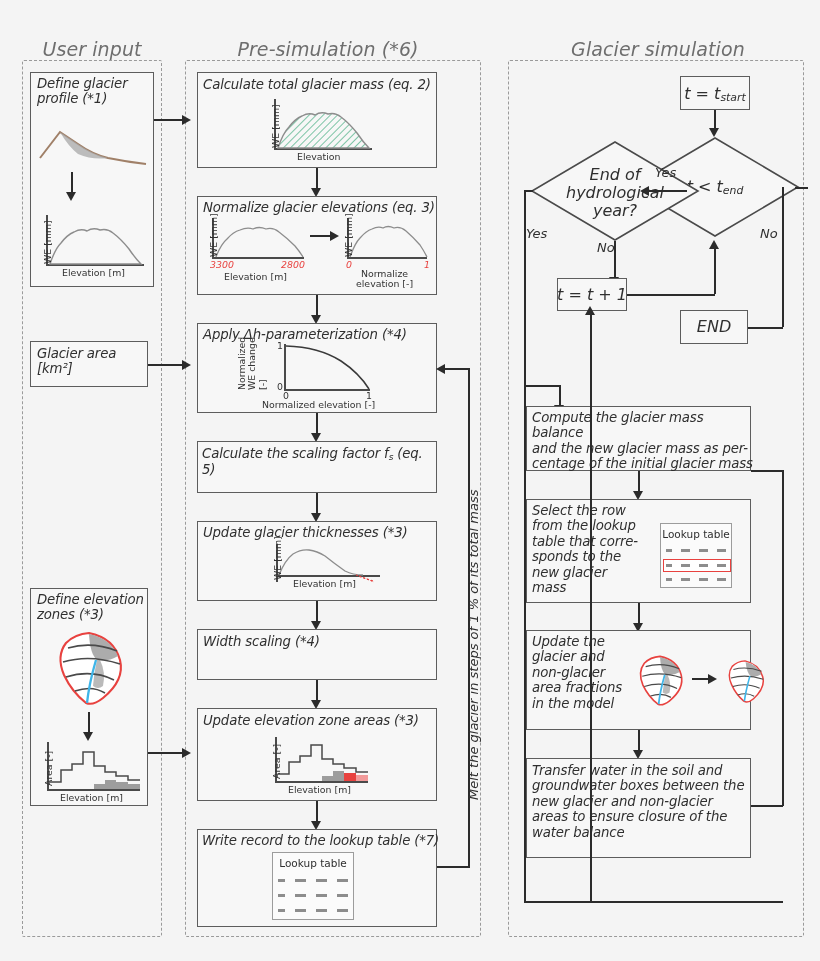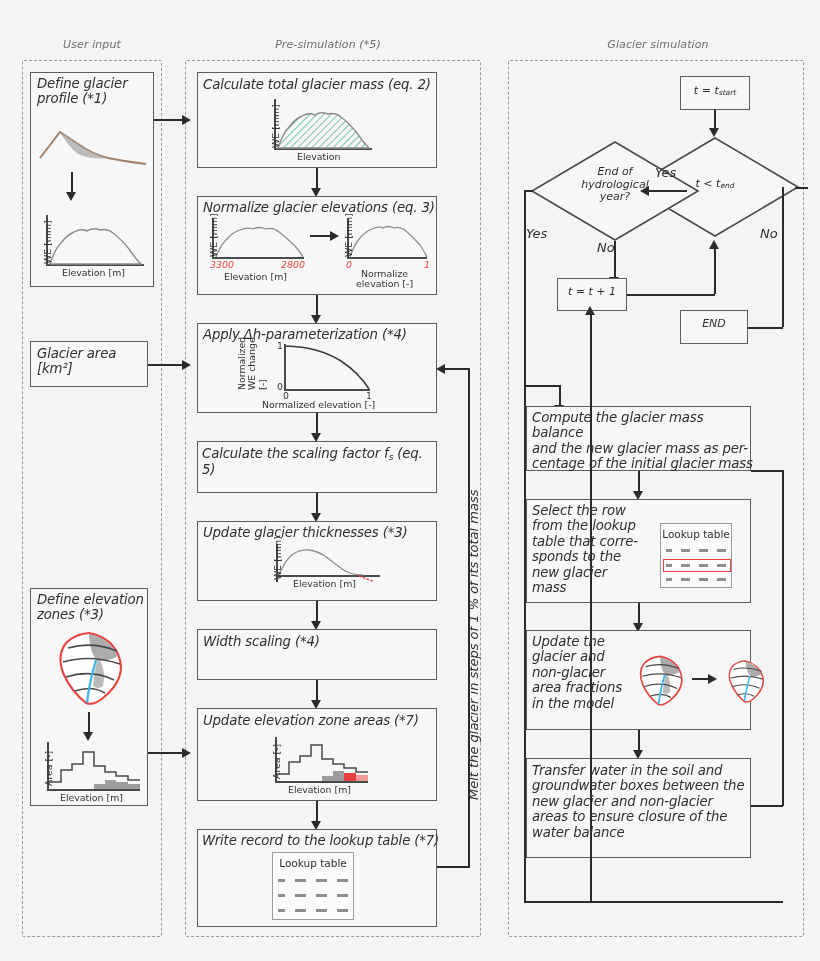--- a/index.html
+++ b/index.html
@@ -2,30 +2,30 @@
 <html><head>
 <meta charset="utf-8">
 <style>
   html,body{margin:0;padding:0;background:#f4f4f4;}
   body{width:820px;height:961px;position:relative;
        font-family:"DejaVu Sans","Liberation Sans",sans-serif;
        color:#3a3a3a;overflow:hidden;}
   .abs{position:absolute;}
   
   .colframe{position:absolute;border:1.6px dashed #9a9a9a;border-radius:2px;box-sizing:border-box;}
-  .coltitle{position:absolute;font-style:italic;font-size:11px;color:#6e6e6e;
+  .coltitle{position:absolute;font-style:italic;font-size:19px;color:#6e6e6e;
             text-align:center;white-space:nowrap;letter-spacing:.1px;}
   
   .box{position:absolute;box-sizing:border-box;border:1.7px solid #5d5d5d;
        background:#f7f7f7;}
   .boxlabel{position:absolute;font-style:italic;font-size:13.3px;color:#2f2f2f;
             line-height:1.16;letter-spacing:-.15px;white-space:pre-line;}
   
   .diamond{position:absolute;}
-  .dtext{position:absolute;font-style:italic;font-size:11px;color:#2f2f2f;
+  .dtext{position:absolute;font-style:italic;font-size:16px;color:#2f2f2f;
          text-align:center;line-height:1.14;white-space:pre-line;}
   .edgelbl{position:absolute;font-style:italic;font-size:13px;color:#2f2f2f;}
   
   .ln{position:absolute;background:#2b2b2b;}
   .lnh{height:1.6px;}
   .lnv{width:1.6px;}
   .arr{position:absolute;width:0;height:0;}
   .arr-d{border-left:5.5px solid transparent;border-right:5.5px solid transparent;border-top:9px solid #2b2b2b;}
   .arr-u{border-left:5.5px solid transparent;border-right:5.5px solid transparent;border-bottom:9px solid #2b2b2b;}
   .arr-r{border-top:5.5px solid transparent;border-bottom:5.5px solid transparent;border-left:9px solid #2b2b2b;}
@@ -43,21 +43,21 @@
   .lut-t{position:absolute;width:100%;text-align:center;font-size:10.5px;color:#2f2f2f;font-style:normal;}
   .lut-row{position:absolute;display:flex;justify-content:space-around;width:100%;}
   .lut-c{height:2.6px;background:#8d8d8d;}
   .lut-hl{position:absolute;border:1.6px solid #e8423f;box-sizing:border-box;background:#fff;}
   sub{font-size:.68em;vertical-align:-.18em;}
 </style>
 </head>
 <body>
 
 <div class="coltitle" style="left:22px;top:38px;width:140px;">User input</div>
-<div class="coltitle" style="left:188px;top:38px;width:280px;">Pre-simulation (*5)</div>
+<div class="coltitle" style="left:188px;top:38px;width:280px;">Pre-simulation (*6)</div>
 <div class="coltitle" style="left:508px;top:38px;width:300px;">Glacier simulation</div>
 
 <div class="colframe" style="left:22px;top:60px;width:140px;height:877px;"></div>
 <div class="colframe" style="left:185px;top:60px;width:296px;height:877px;"></div>
 <div class="colframe" style="left:508px;top:60px;width:296px;height:877px;"></div>
 
 <div class="box" style="left:30px;top:72px;width:124px;height:215px;"></div>
 <div class="boxlabel" style="left:37px;top:76px;width:118px;">Define glacier
 profile (*1)</div>
 
@@ -198,21 +198,21 @@
 <div class="ln lnv" style="left:316px;top:601px;height:22px;"></div>
 <div class="arr arr-d" style="left:311px;top:621px;"></div>
 
 <div class="box" style="left:197px;top:629px;width:240px;height:51px;"></div>
 <div class="boxlabel" style="left:203px;top:634px;width:236px;">Width scaling (*4)</div>
 
 <div class="ln lnv" style="left:316px;top:680px;height:22px;"></div>
 <div class="arr arr-d" style="left:311px;top:700px;"></div>
 
 <div class="box" style="left:197px;top:708px;width:240px;height:93px;"></div>
-<div class="boxlabel" style="left:203px;top:713px;width:236px;">Update elevation zone areas (*7)</div>
+<div class="boxlabel" style="left:203px;top:713px;width:236px;">Update elevation zone areas (*3)</div>
 <div class="axisv" style="left:275px;top:737px;height:45px;"></div>
 <div class="axish" style="left:275px;top:781px;width:93px;"></div>
 <svg class="abs" style="left:276px;top:737px;" width="93" height="45" viewBox="0 0 93 45">
   <path d="M2 37 H13 V25 H24 V19 H35 V8 H46 V22 H57 V27 H68 V31 H80 V35 H92" fill="none" stroke="#4a4a4a" stroke-width="1.5"></path>
   <rect x="46" y="39" width="11" height="5" fill="#9d9d9d"></rect>
   <rect x="57" y="34" width="11" height="10" fill="#9d9d9d"></rect>
   <rect x="68" y="36" width="12" height="8" fill="#e8423f"></rect>
   <rect x="80" y="38" width="12" height="6" fill="#f29a9a"></rect>
 </svg>
 <div class="axlbl vert" style="left:271px;top:779px;">Area [-]</div>

